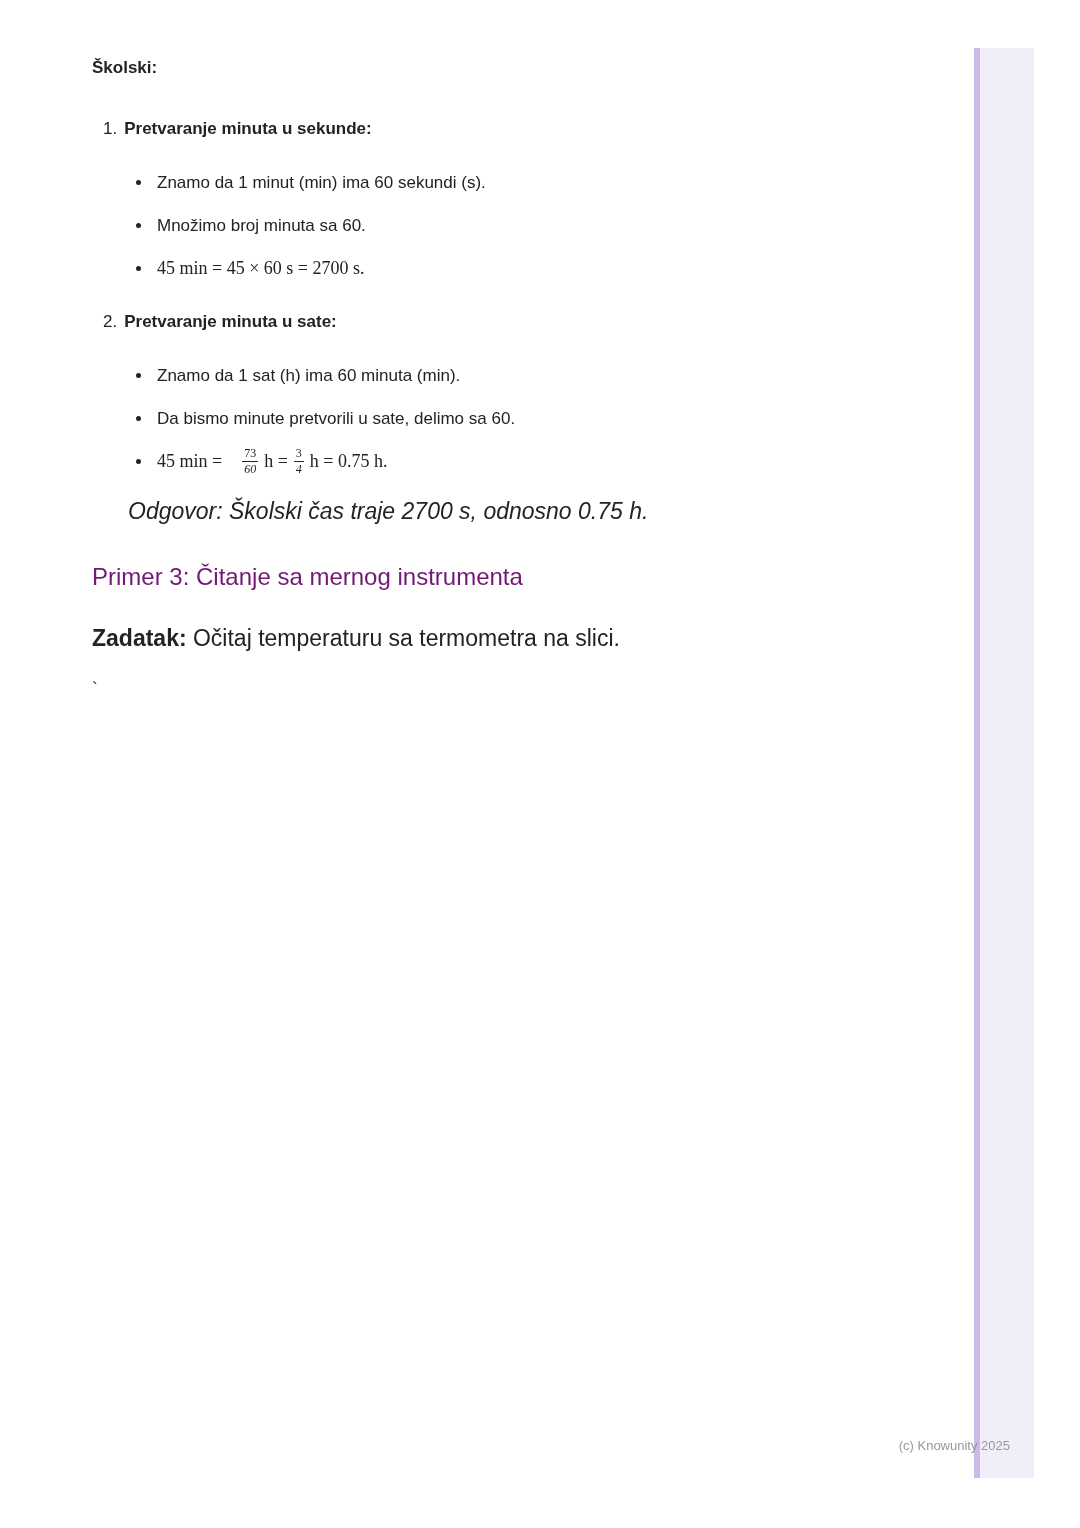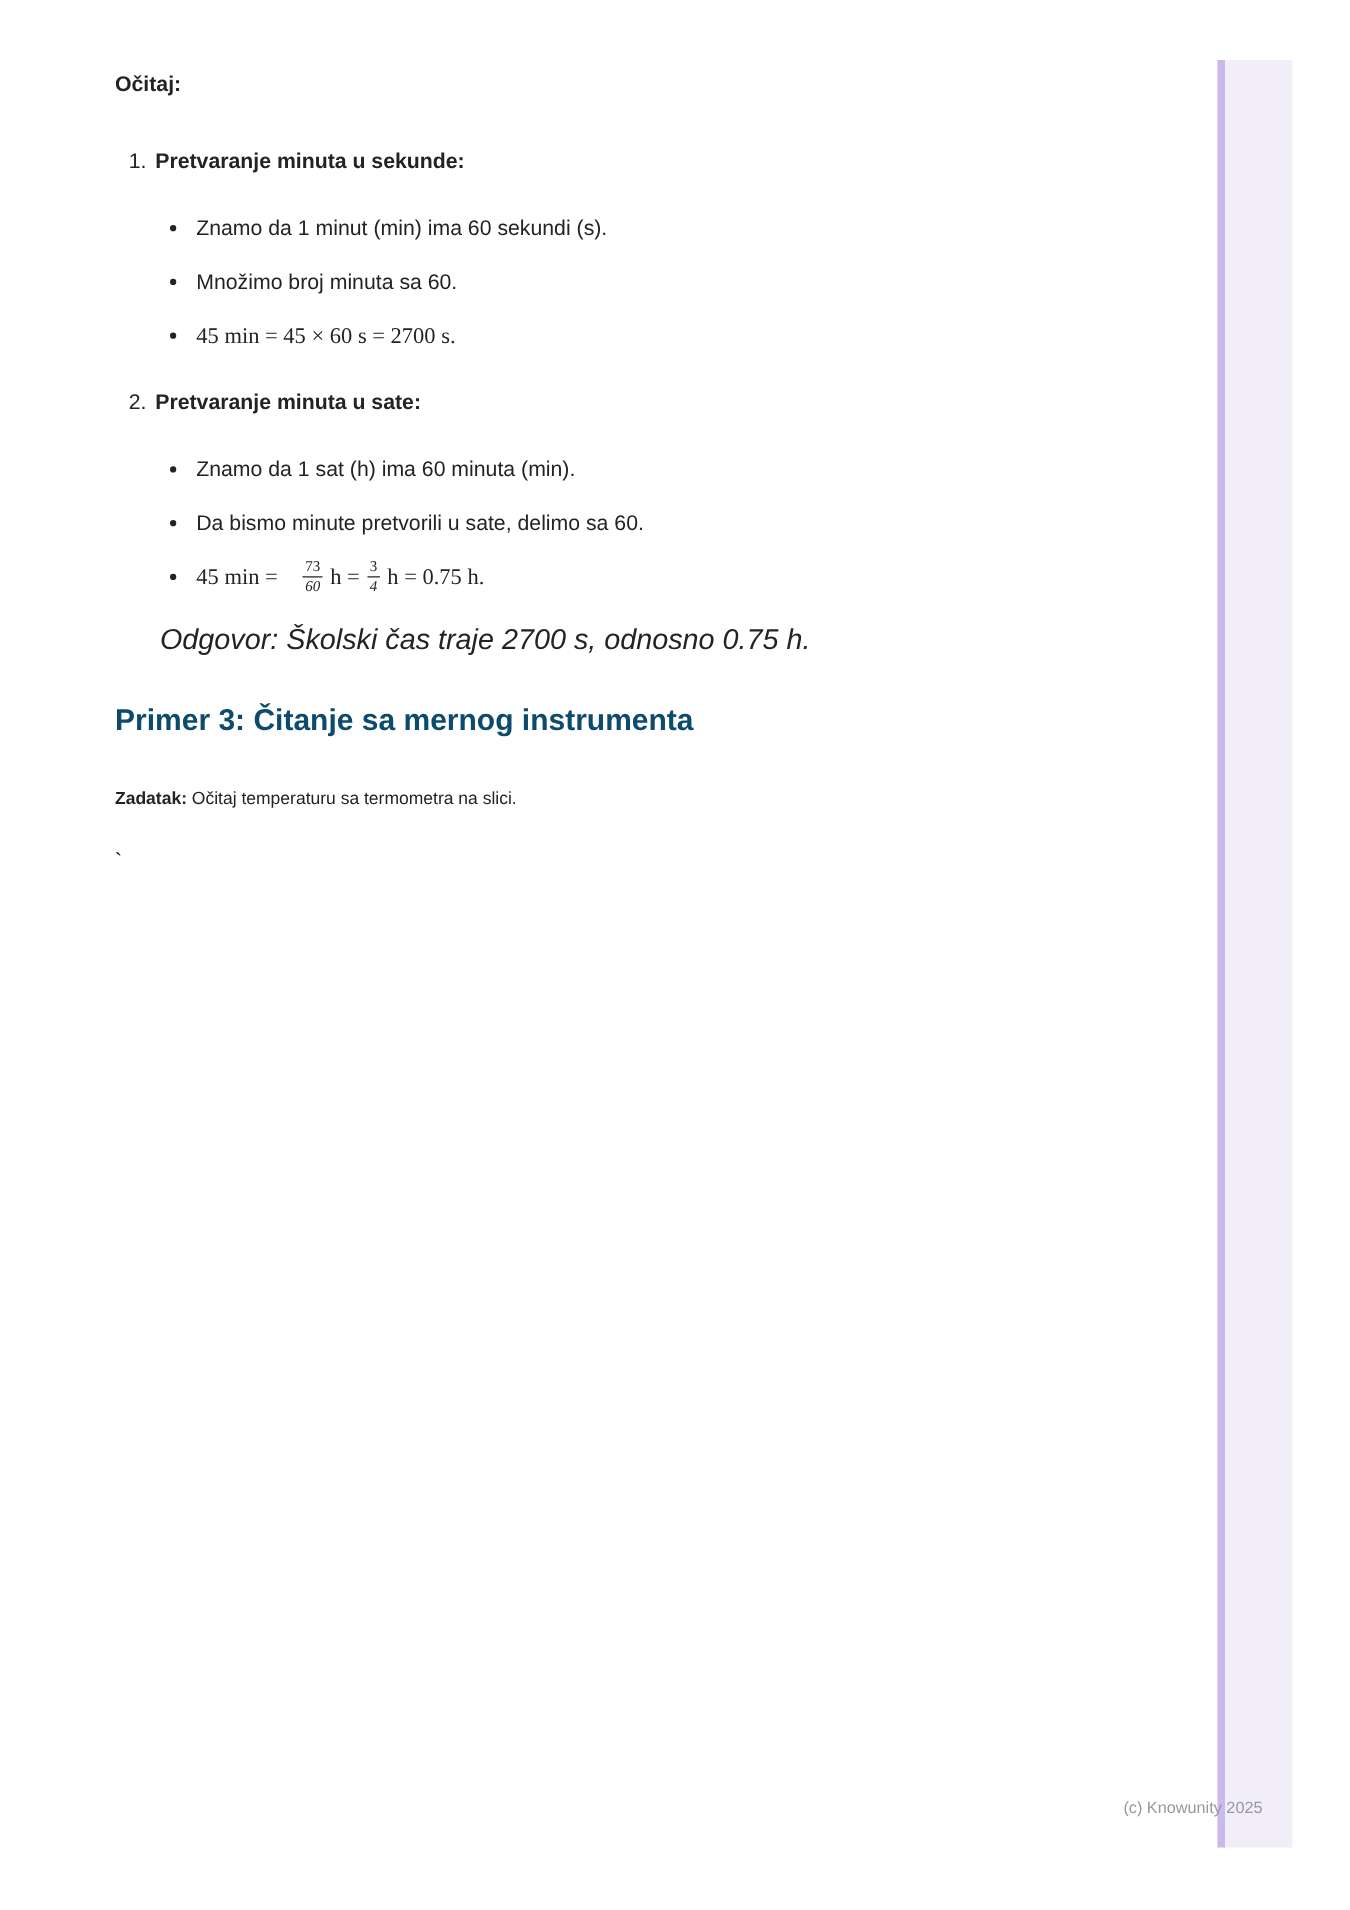--- a/index.html
+++ b/index.html
@@ -92,28 +92,28 @@
   .answer-line {
     margin: 22px 0 0 36px;
     font-size: 23px;
     font-style: italic;
     line-height: 25px;
   }
 
   .section-heading {
     margin: 38px 0 0 0;
     font-size: 24px;
-    font-weight: 700;
+    font-weight: 400;
     line-height: 29px;
-    color: #0c4a6e;
+    color: #701a75;
   }
 
   .task-line {
     margin: 35px 0 0 0;
-    font-size: 14px;
+    font-size: 23px;
     line-height: 25px;
   }
   .task-label { font-weight: 700; }
 
   .stray-line {
     margin: 25px 0 0 0;
     font-size: 17px;
     line-height: 25px;
   }
 
@@ -137,21 +137,21 @@
     color: #98989e;
     z-index: 2;
     white-space: nowrap;
   }
 </style>
 </head>
 <body>
 
 <div class="content">
 
-  <p class="solution-title">Očitaj:</p>
+  <p class="solution-title">Školski:</p>
 
   <ol class="steps">
 
     <li class="step">
       <div class="step-head">
         <span class="step-number">1.</span><span class="step-title">Pretvaranje minuta u sekunde:</span>
       </div>
       <ul class="bullets">
         <li>
           <span>Znamo da 1 minut (min) ima 60 sekundi (s).</span>

